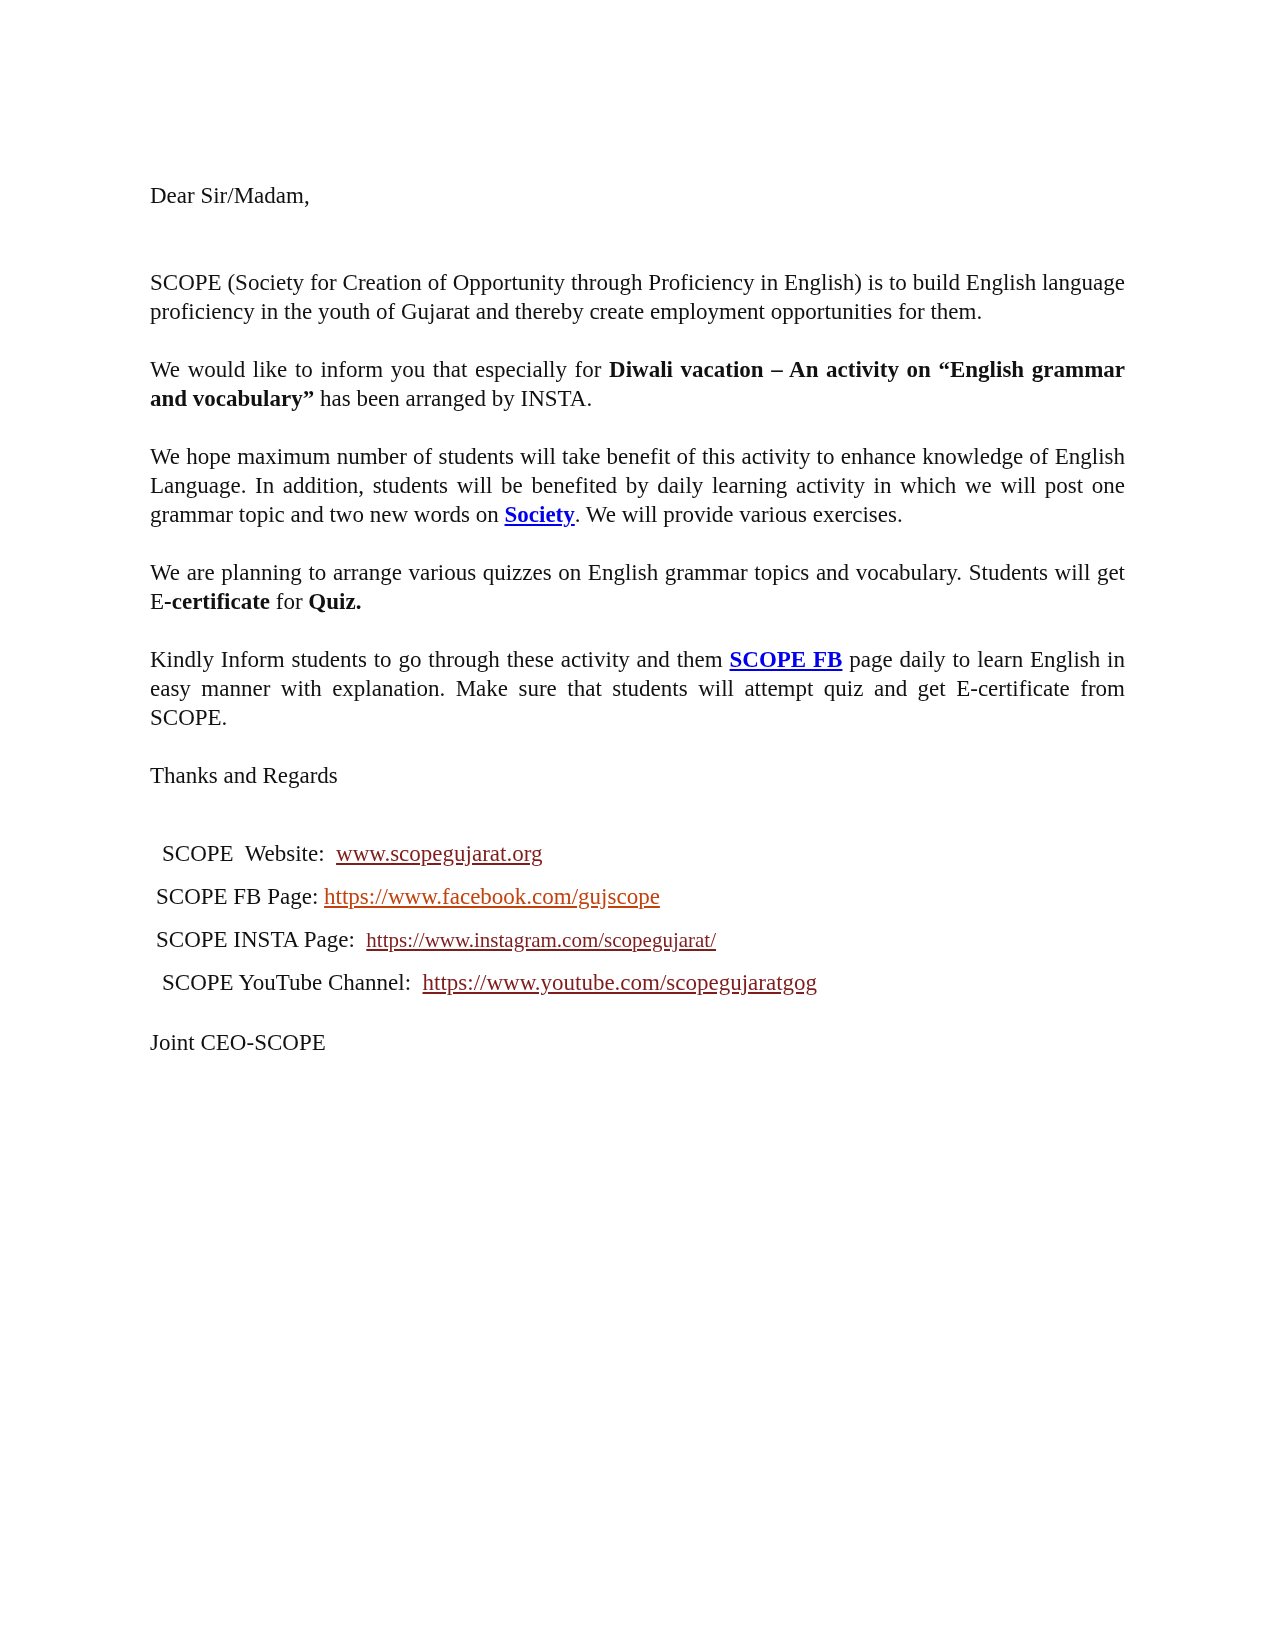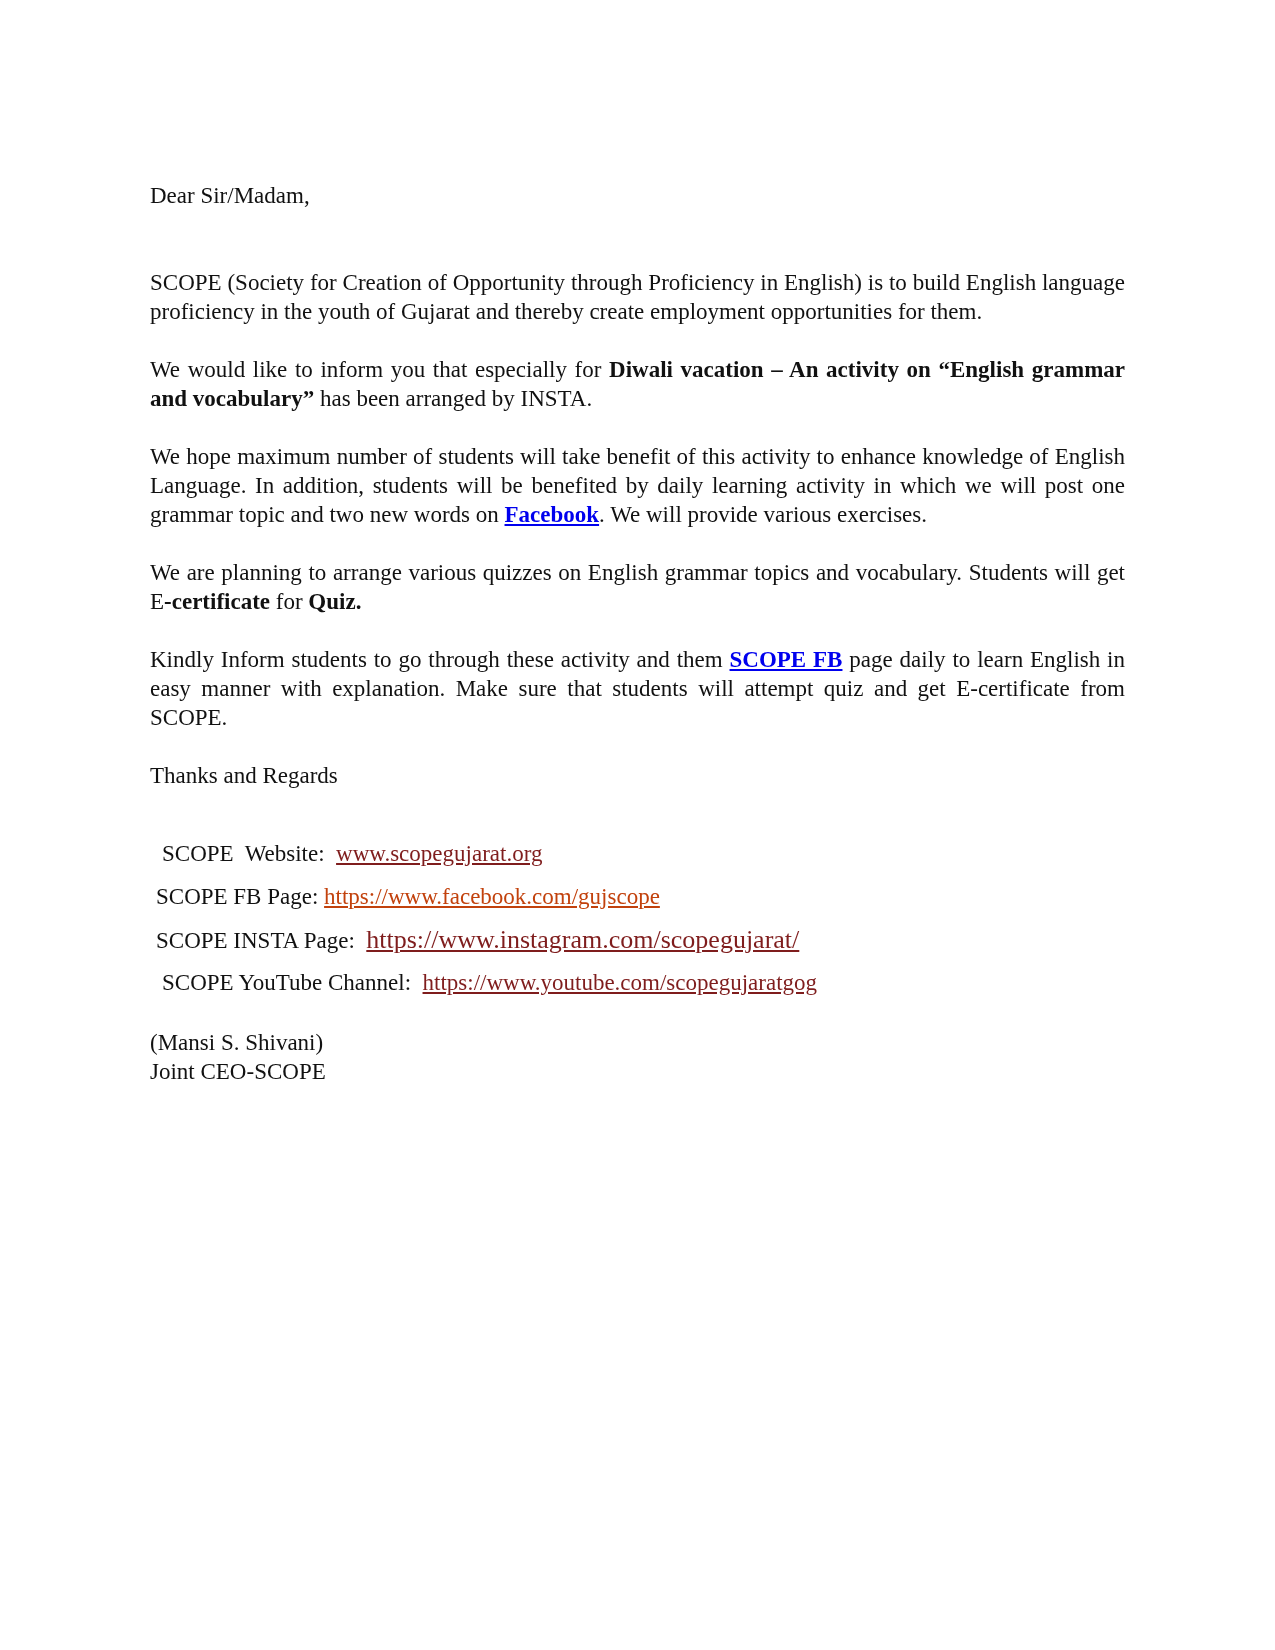--- a/index.html
+++ b/index.html
@@ -16,37 +16,37 @@
   b { font-weight: bold; }
   a.lnk { color: #0000ee; text-decoration: underline; font-weight: bold; }
   a.url { color: #7f1d1d; text-decoration: underline; }
   a.url-fb { color: #c2410c; text-decoration: underline; }
   .links { margin-top: 42px; }
   .link-row { height: 43px; line-height: 43px; white-space: nowrap; }
   .link-row.r1 { padding-left: 12px; }
   .link-row.r2 { padding-left: 6px; }
   .link-row.r3 { padding-left: 6px; }
   .link-row.r4 { padding-left: 12px; }
-  .url-small { font-size: 26px; }
+  .url-small { font-size: 21px; }
   .sig { margin-top: 24px; }
 </style>
 </head>
 <body>
 
 <div class="page">
   <p>Dear Sir/Madam,</p>
 
   <p class="justify gap-big">SCOPE (Society for Creation of Opportunity through Proficiency in English) is to build English language proficiency in the youth of Gujarat and thereby create employment opportunities for them.</p>
 
   <p class="justify gap">
     <span>We would like to inform you that especially for </span><b>Diwali vacation – An activity on “English grammar and vocabulary”</b><span> has been arranged by INSTA.</span>
   </p>
 
   <p class="justify gap">
-    <span>We hope maximum number of students will take benefit of this activity to enhance knowledge of English Language. In addition, students will be benefited by daily learning activity in which we will post one grammar topic and two new words on </span><a class="lnk" href="#">Facebook</a><span>. We will provide various exercises.</span>
+    <span>We hope maximum number of students will take benefit of this activity to enhance knowledge of English Language. In addition, students will be benefited by daily learning activity in which we will post one grammar topic and two new words on </span><a class="lnk" href="#">Society</a><span>. We will provide various exercises.</span>
   </p>
 
   <p class="justify gap">
     <span>We are planning to arrange various quizzes on English grammar topics and vocabulary. Students will get E</span><b>-certificate</b><span> for </span><b>Quiz.</b>
   </p>
 
   <p class="justify gap">
     <span>Kindly Inform students to go through these activity and them </span><a class="lnk" href="#">SCOPE FB</a><span> page daily to learn English in easy manner with explanation.  Make sure that students will attempt quiz and get E-certificate from SCOPE.</span>
   </p>
 
@@ -61,16 +61,15 @@
     </div>
     <div class="link-row r3">
       <span style="white-space:pre">SCOPE INSTA Page:  </span><a class="url url-small" href="#">https://www.instagram.com/scopegujarat/</a>
     </div>
     <div class="link-row r4">
       <span style="white-space:pre">SCOPE YouTube Channel:  </span><a class="url" href="#">https://www.youtube.com/scopegujaratgog</a>
     </div>
   </div>
 
   <div class="sig">
-    <p>(Mansi S. Shivani)</p>
     <p>Joint CEO-SCOPE</p>
   </div>
 </div>
 
 </body></html>

